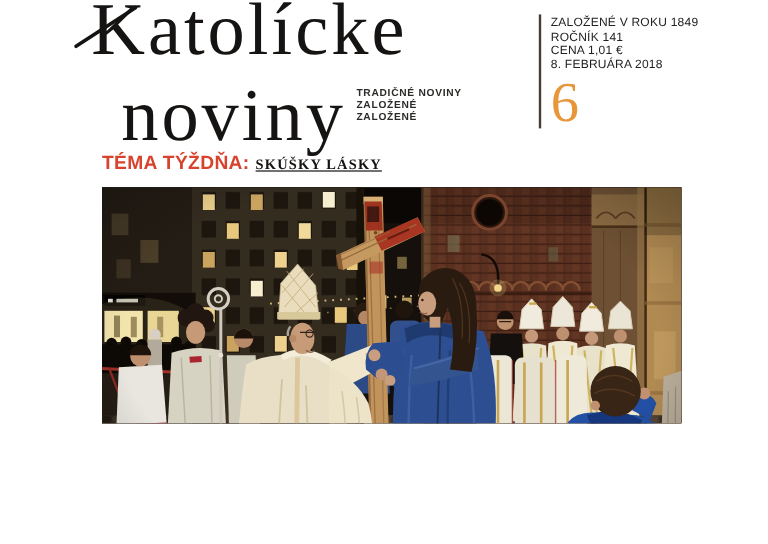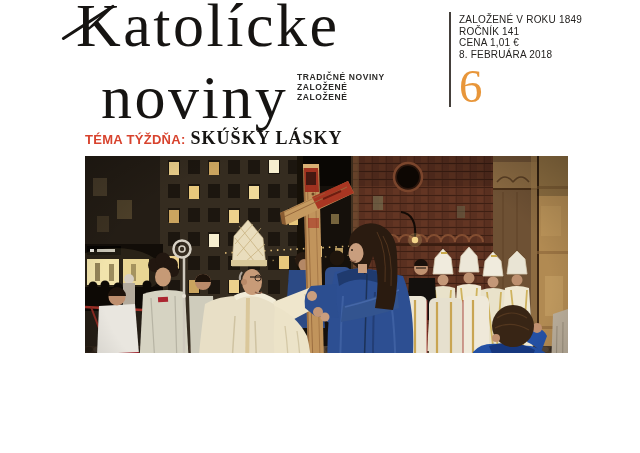--- a/index.html
+++ b/index.html
@@ -28,24 +28,24 @@
     position:absolute;left:449px;top:12px;border-left:2px solid #443f3b;
     padding:2px 0 0 8px;color:#242220;
   }
   .info-line{font-size:10px;font-weight:normal;letter-spacing:.2px;line-height:11.6px;white-space:nowrap;}
   .issue-number{
     font-family:"Liberation Serif",serif;font-size:47px;line-height:42px;
     color:#e8963a;margin-top:5px;font-weight:400;
   }
   
   .theme{position:absolute;left:85px;top:128px;white-space:nowrap;}
-  .theme-label{font-size:13px;font-weight:bold;letter-spacing:.3px;color:#d8432e;}
+  .theme-label{font-size:16px;font-weight:bold;letter-spacing:.3px;color:#d8432e;}
   .theme-title{
-    font-family:"Liberation Serif",serif;font-size:18px;font-weight:bold;
-    letter-spacing:1px;color:#161412;margin-left:5px;
+    font-family:"Liberation Serif",serif;font-size:12px;font-weight:bold;
+    letter-spacing:1px;color:#161412;margin-left:5px;text-decoration:underline;
   }
   
   .photo{
     position:absolute;left:85px;top:156px;width:483px;height:291px;
     background:#0b0805;overflow:hidden;
   }
   .photo svg{display:block;}
   .credit{
     position:absolute;right:6px;bottom:5px;font-size:6.5px;letter-spacing:.2px;
     color:#e9e5db;opacity:.92;text-shadow:0 0 2px rgba(0,0,0,.9);

